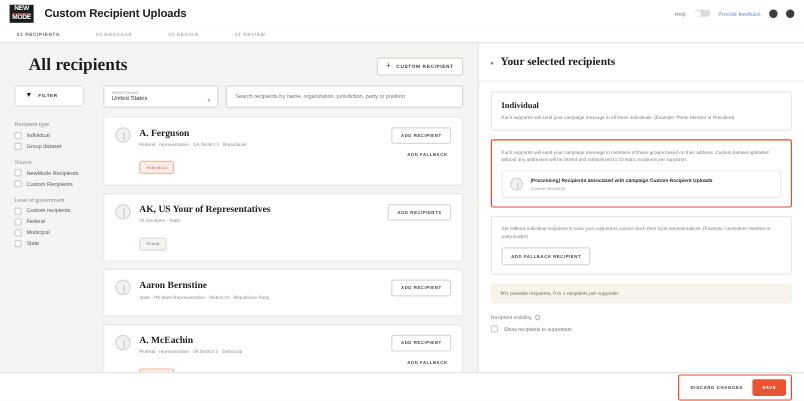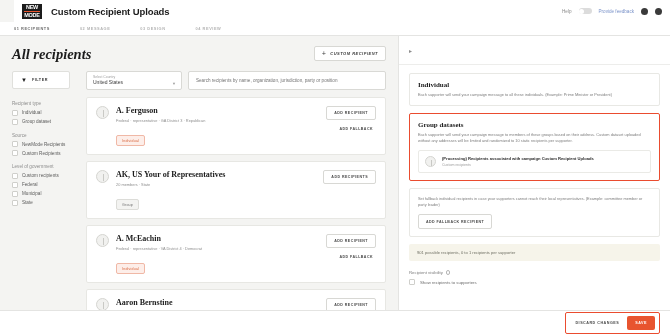--- a/index.html
+++ b/index.html
@@ -7,21 +7,21 @@
     width: 670px; height: 334px;
     font-family: "Liberation Sans", sans-serif;
     background: #f4f4f2;
     overflow: hidden;
   }
   .app { width: 670px; height: 334px; display: flex; flex-direction: column; background:#f4f4f2; }
 
   
   .topbar {
     height: 22px; background:#fff; display:flex; align-items:center;
-    padding: 0 8px; flex:none; position:relative;margin-left:14px;
+    padding: 0 8px; flex:none; position:relative;
   }
   .logo {
     width: 20px; height: 15px; background:#1c1c1c; color:#fff;
     font-size: 5.5px; line-height: 5px; font-weight: bold; text-align:center;
     padding-top:1.5px; letter-spacing:-0.2px; flex:none;
   }
   .logo .bar { display:block; height:1.5px; background:#e8542f; margin:0.5px 2px; }
   .app-title { font-size: 9.5px; font-weight: bold; color:#1c1c1c; margin-left:9px; letter-spacing:-0.1px;}
   .topbar-right { margin-left:auto; display:flex; align-items:center; gap:7px; }
   .help-lbl { font-size:4.6px; color:#8a8a8a; }
@@ -36,21 +36,21 @@
     display:flex; align-items:center; padding-left:14px; gap:30px; flex:none;
   }
   .step { font-size:3.9px; letter-spacing:0.55px; color:#b4b4b4; font-weight:bold; }
   .step.active { color:#6d6d6d; }
 
   
   .body { flex:1; display:flex; min-height:0; }
 
   
   .left { width: 398px; display:flex; flex-direction:column; min-height:0; background:#f4f4f2;}
-  .left-head { display:flex; align-items:flex-start; padding: 10px 12px 8px 12px; flex:none;font-style:italic;}
+  .left-head { display:flex; align-items:flex-end; padding: 10px 12px 8px 24px; flex:none;}
   .page-title { font-family:"Liberation Serif", serif; font-size:14.5px; font-weight:bold; color:#1c1c1c; }
   .custom-recipient-btn {
     margin-left:auto; display:flex; align-items:center; gap:4px;
     border:1px solid #d8d8d4; background:#fff; border-radius:2px;
     padding: 4px 7px; font-size:4px; letter-spacing:0.5px; color:#3a3a3a; font-weight:bold;
   }
   .plus { font-size:7px; color:#3a3a3a; line-height:5px; font-weight:normal;}
 
   .left-main { flex:1; display:flex; min-height:0; padding-left:12px;}
   
@@ -264,62 +264,62 @@
                 <span class="badge group">Group</span>
               </div>
               <div class="cactions">
                 <div class="btn-outline">ADD RECIPIENTS</div>
               </div>
             </div>
 
             <div class="card">
               <div class="avatar"></div>
               <div class="cinfo">
+                <div class="cname">Aaron Bernstine</div>
+                <div class="cmeta">State · PA State Representative · District 10 · Republican Party</div>
+
+              </div>
+              <div class="cactions">
+                <div class="btn-outline">ADD RECIPIENT</div>
+
+              </div>
+            </div>
+
+            <div class="card">
+              <div class="avatar"></div>
+              <div class="cinfo">
                 <div class="cname">A. McEachin</div>
                 <div class="cmeta">Federal · representative · VA District 4 · Democrat</div>
                 <span class="badge">Individual</span>
               </div>
               <div class="cactions">
                 <div class="btn-outline">ADD RECIPIENT</div>
                 <div class="btn-link">ADD FALLBACK</div>
               </div>
             </div>
 
-            <div class="card">
-              <div class="avatar"></div>
-              <div class="cinfo">
-                <div class="cname">Aaron Bernstine</div>
-                <div class="cmeta">State · PA State Representative · District 10 · Republican Party</div>
-
-              </div>
-              <div class="cactions">
-                <div class="btn-outline">ADD RECIPIENT</div>
-
-              </div>
-            </div>
-
           </div>
         </div>
       </div>
     </div>
 
     <div class="right">
       <div class="right-head">
         <span class="chev">▸</span>
+        <span class="right-title">Your selected recipients</span>
       </div>
 
       <div class="right-body">
 
         <div class="sect">
           <h3>Individual</h3>
           <p>Each supporter will send your campaign message to all these individuals. (Example: Prime Minister or President)</p>
         </div>
 
         <div class="sect highlight">
-          <h3>Group datasets</h3>
           <p>Each supporter will send your campaign message to members of these groups based on their address. Custom dataset uploaded without any addresses will be limited and randomized to 10 static recipients per supporter.</p>
           <div class="subitem">
             <div class="avatar"></div>
             <div>
               <div class="sub-t">(Processing) Recipients associated with campaign Custom Recipient Uploads</div>
               <div class="sub-s">Custom recipients</div>
             </div>
           </div>
         </div>
 

